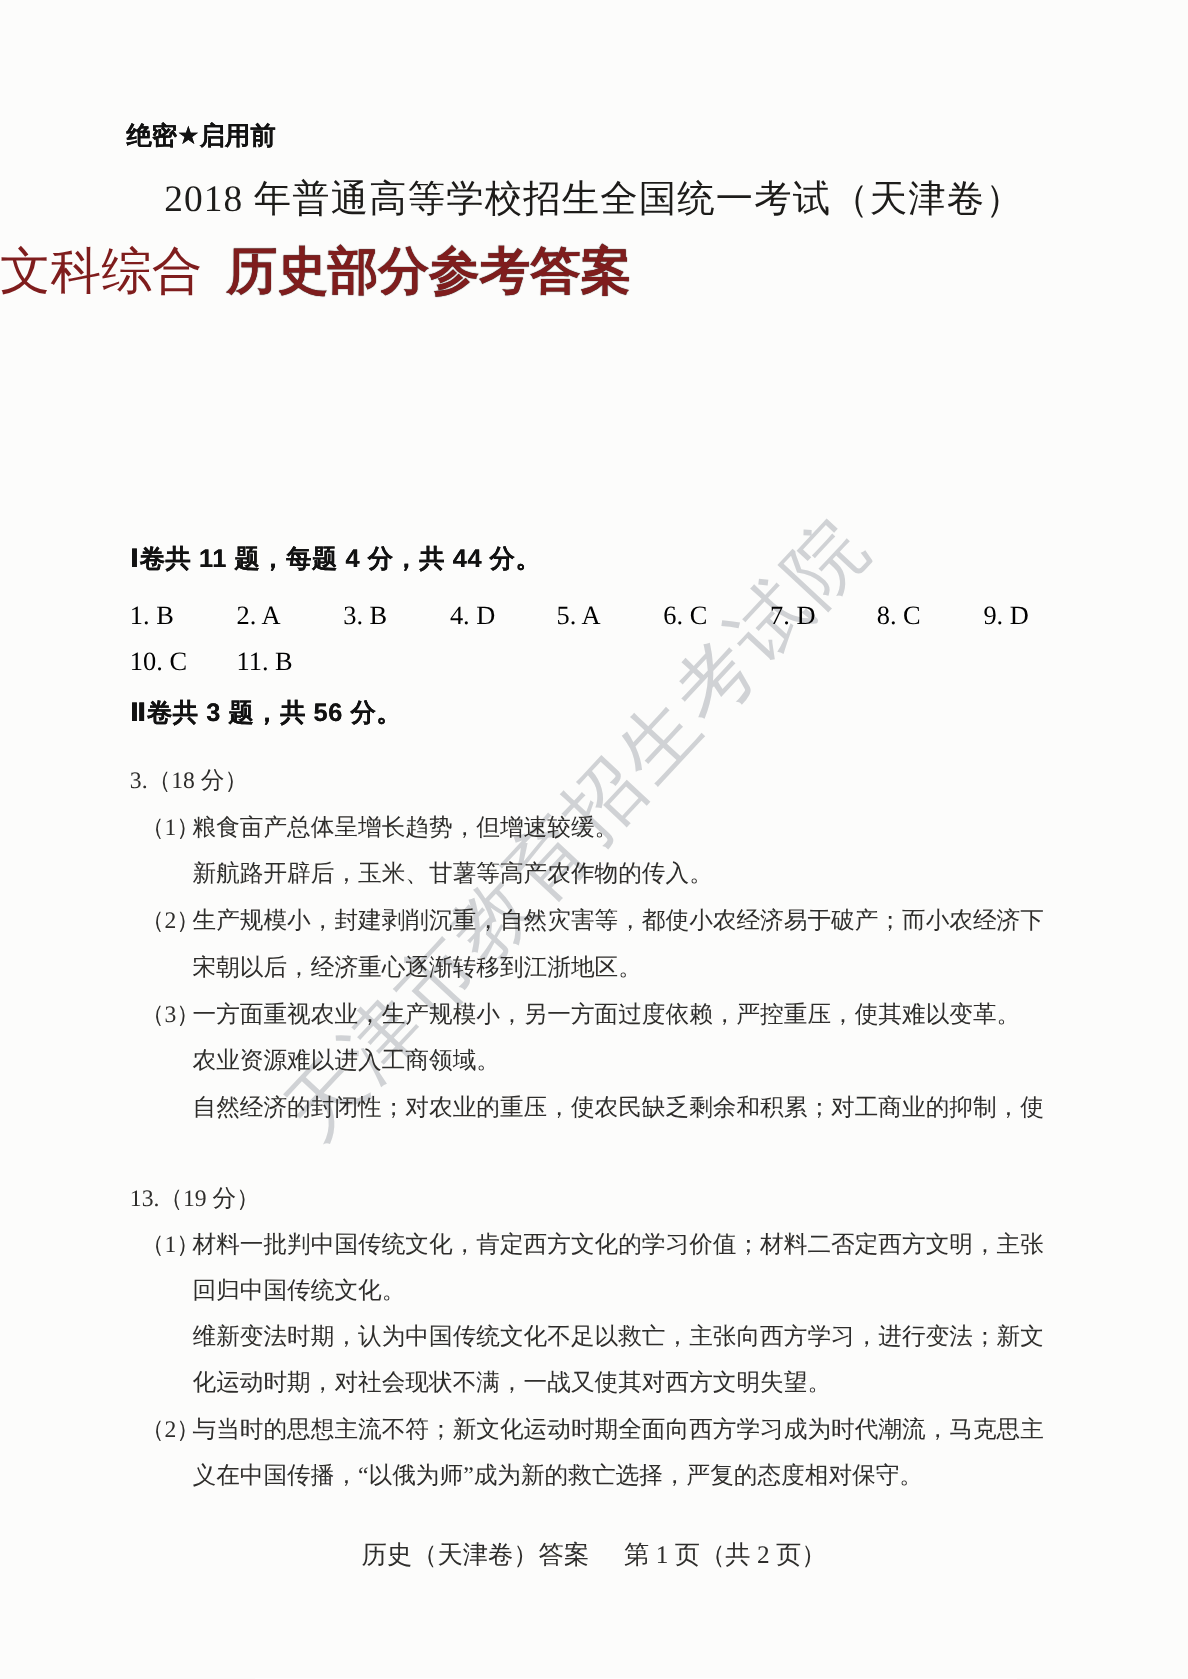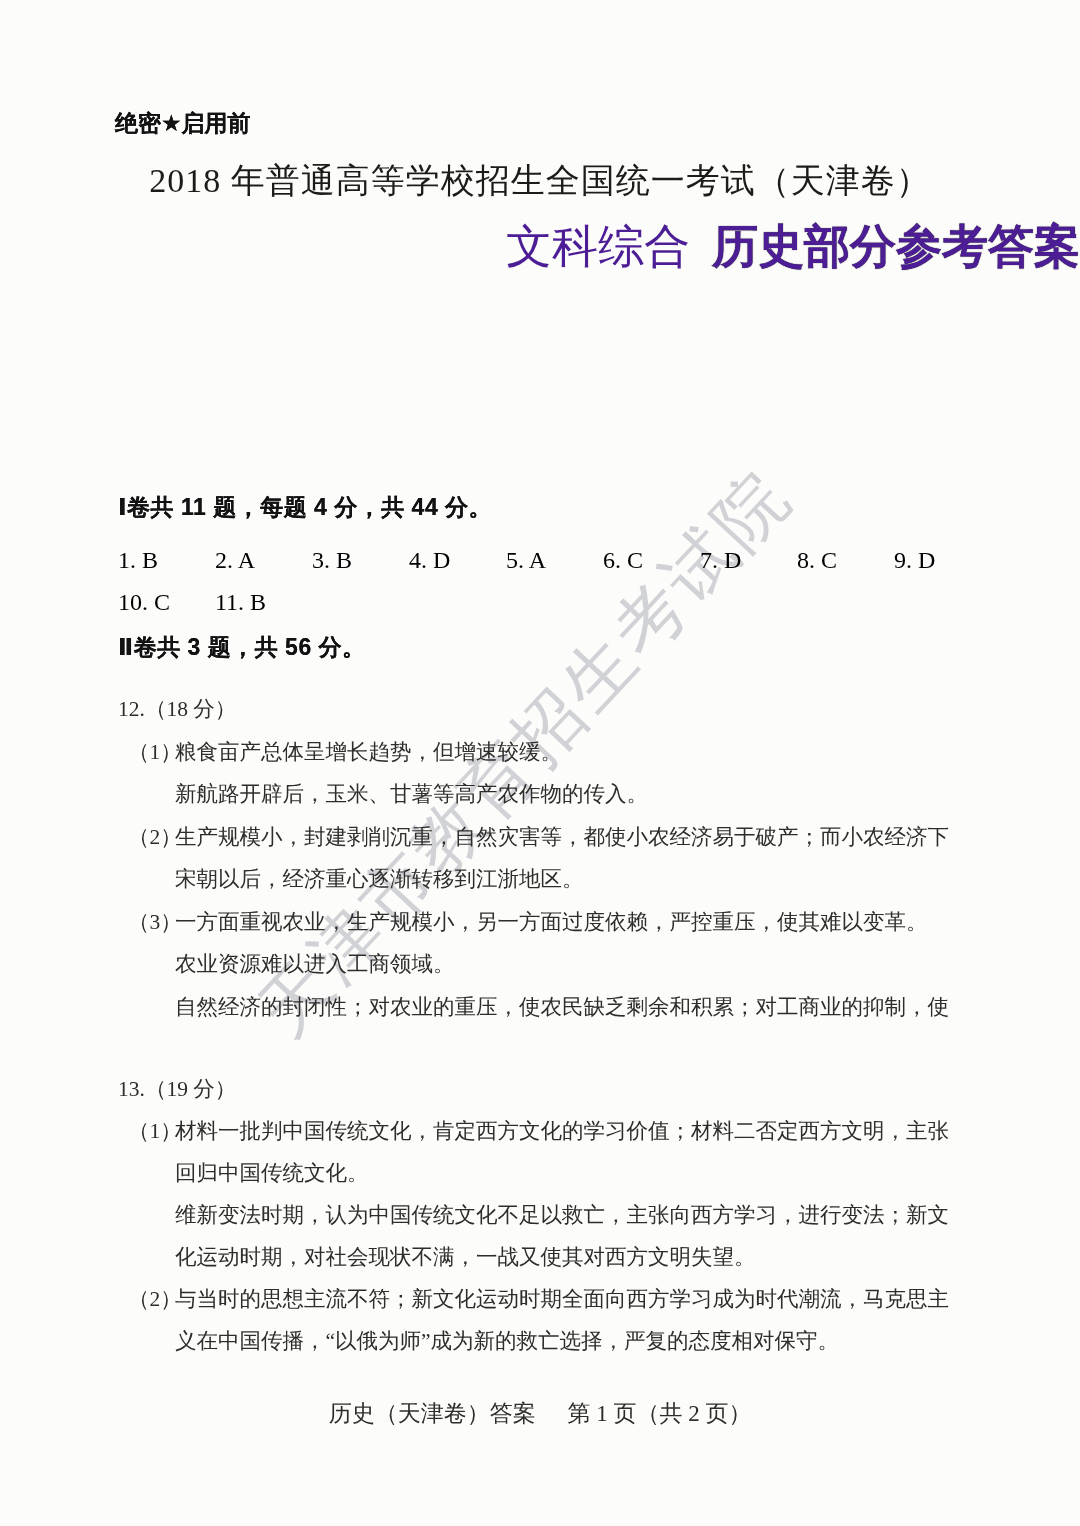--- a/index.html
+++ b/index.html
@@ -51,23 +51,23 @@
     font-weight: 500;
     letter-spacing: 1px;
     color: #1d1c1a;
     z-index: 2;
   }
   .subtitle {
     position: absolute;
     top: 216px;
     left: 0;
     width: 100%;
-    text-align: right;
+    text-align: left;
     font-size: 46px;
-    color: #4c1d95;
+    color: #7f1d1d;
     z-index: 2;
   }
   .subtitle .sub-left  { font-weight: 400; margin-right: 22px; }
   .subtitle .sub-right { font-weight: 900; text-shadow: 0 0 1px #0a0a0a; }
   
   .sec-header {
     position: absolute;
     left: 118px;
     font-family: "Liberation Sans", "DejaVu Sans", sans-serif;
     font-weight: 700;
@@ -149,21 +149,21 @@
   </div>
 
   <div class="answers-row" id="answers-row2">
     <span class="ans">10. C</span>
     <span class="ans">11. B</span>
   </div>
 
   <div class="sec-header" id="sec2-header">Ⅱ卷共 3 题，共 56 分。</div>
 
   <div class="qblock" id="q12-block">
-    <div class="pline qnum">12.（18 分）</div>
+    <div class="pline qnum">3.（18 分）</div>
     <div class="pline">
       <span class="plabel">（1）</span>
       <span class="ptext">粮食亩产总体呈增长趋势，但增速较缓。</span>
     </div>
     <div class="pline">
       <span class="ptext">新航路开辟后，玉米、甘薯等高产农作物的传入。</span>
     </div>
     <div class="pline">
       <span class="plabel">（2）</span>
       <span class="ptext">生产规模小，封建剥削沉重，自然灾害等，都使小农经济易于破产；而小农经济下</span>

